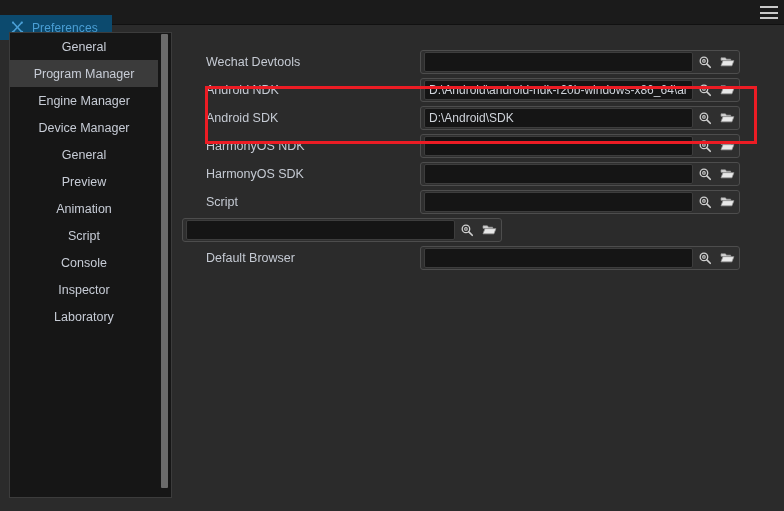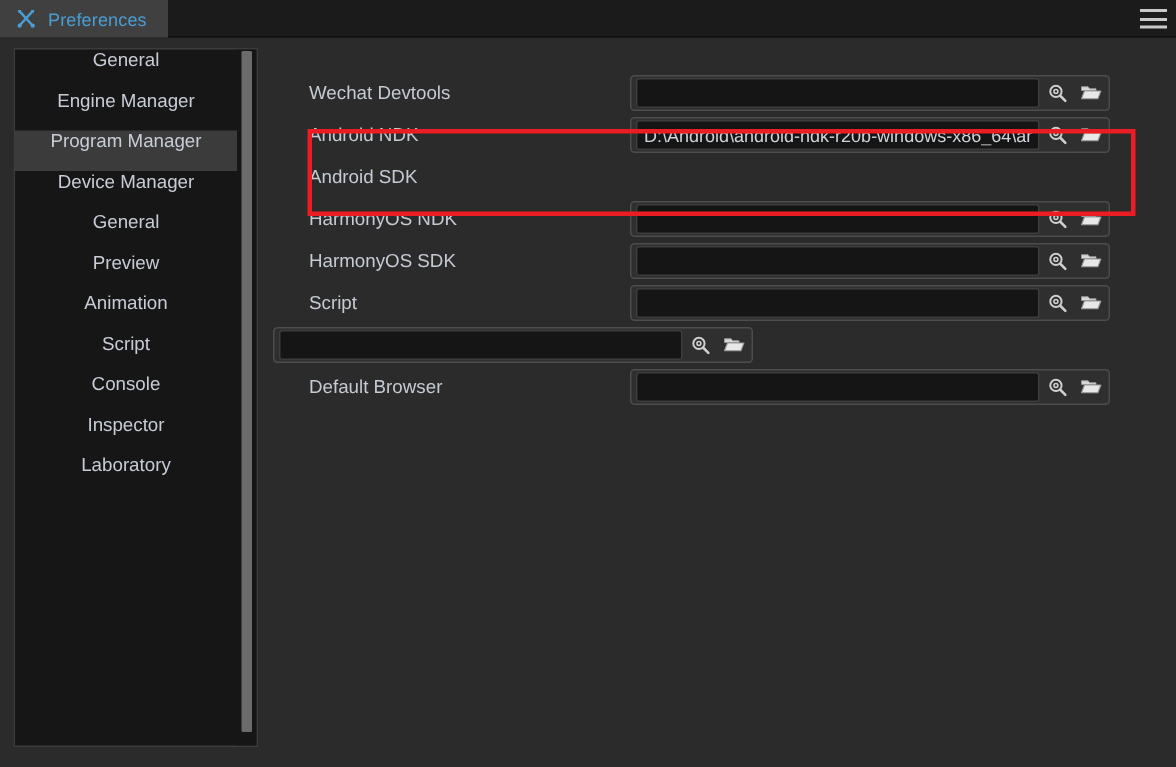--- a/index.html
+++ b/index.html
@@ -16,25 +16,25 @@
   }
 
   
   .titlebar {
     position: absolute; left: 0; top: 0;
     width: 784px; height: 25px;
     background: #1b1b1b;
     border-bottom: 1px solid #111;
   }
   .tab {
-    position: absolute; left: 0; top: 0;
+    position: absolute; left: 0; top: 15px;
     height: 25px;
     padding: 0 14px 0 10px;
     display: flex; align-items: center; gap: 7px;
-    background: #404040;
+    background: #0c4a6e;
     cursor: default;
   }
   .tab-icon { width: 15px; height: 15px; display: block; }
   .tab-label {
     font-size: 12px;
     color: #4a9ed4;
     letter-spacing: 0.1px;
     white-space: nowrap;
   }
   .menu-btn {
@@ -55,21 +55,21 @@
     background: #161616;
     border: 1px solid #3c3c3c;
     overflow: hidden;
   }
   .sidebar-list {
     position: absolute; left: 0; top: 0;
     width: 148px;
   }
   .side-item {
     height: 27px;
-    display: flex; justify-content: center;
+    display: flex; align-items: center; justify-content: center;
     color: #c7ccd6;
     font-size: 12.5px;
     cursor: pointer;
     background: transparent;
     white-space: nowrap;
   }
   .side-item.selected {
     background: #3b3b3b;
   }
   .side-scroll-track {
@@ -173,25 +173,25 @@
       <span></span>
       <span></span>
     </div>
   </div>
 
   <div class="sidebar-wrap">
     <div class="sidebar-list" id="sidebar-list">
         <div class="side-item">
           <span>General</span>
         </div>
-        <div class="side-item">
-          <span>Engine Manager</span>
-        </div>
         <div class="side-item selected">
           <span>Program Manager</span>
+        </div>
+        <div class="side-item">
+          <span>Engine Manager</span>
         </div>
         <div class="side-item">
           <span>Device Manager</span>
         </div>
         <div class="side-item">
           <span>General</span>
         </div>
         <div class="side-item">
           <span>Preview</span>
         </div>
@@ -251,20 +251,36 @@
             <button class="icon-btn">
               <svg viewBox="0 0 18 16" width="15" height="14">
                 <path d="M1.2 3.0 h5.3 l1.3 1.6 h5.0 v1.4 h-11.6 z" fill="#d8d8d8" stroke="#9a9a9a" stroke-width="0.8" stroke-linejoin="round"></path>
                 <path d="M1.2 12.6 l2.4 -6.2 h13.1 l-2.4 6.2 z" fill="#e8e8e8" stroke="#9a9a9a" stroke-width="0.9" stroke-linejoin="round"></path>
               </svg>
             </button>
           </div>
         </div>
         <div class="row">
           <div class="row-label">Android SDK</div>
+          <div class="field">
+            <input type="text" class="field-input" value="D:\Android\SDK" style="">
+            <button class="icon-btn">
+              <svg viewBox="0 0 16 16" width="14" height="14">
+                <circle cx="6.8" cy="6.8" r="4.3" fill="none" stroke="#cfcfcf" stroke-width="1.5"></circle>
+                <circle cx="6.8" cy="6.8" r="1.5" fill="none" stroke="#cfcfcf" stroke-width="1.2"></circle>
+                <path d="M10.1 10.1 L14 14" stroke="#cfcfcf" stroke-width="1.9" stroke-linecap="round"></path>
+              </svg>
+            </button>
+            <button class="icon-btn">
+              <svg viewBox="0 0 18 16" width="15" height="14">
+                <path d="M1.2 3.0 h5.3 l1.3 1.6 h5.0 v1.4 h-11.6 z" fill="#d8d8d8" stroke="#9a9a9a" stroke-width="0.8" stroke-linejoin="round"></path>
+                <path d="M1.2 12.6 l2.4 -6.2 h13.1 l-2.4 6.2 z" fill="#e8e8e8" stroke="#9a9a9a" stroke-width="0.9" stroke-linejoin="round"></path>
+              </svg>
+            </button>
+          </div>
         </div>
         <div class="row">
           <div class="row-label">HarmonyOS NDK</div>
           <div class="field">
             <input type="text" class="field-input" style="">
             <button class="icon-btn">
               <svg viewBox="0 0 16 16" width="14" height="14">
                 <circle cx="6.8" cy="6.8" r="4.3" fill="none" stroke="#cfcfcf" stroke-width="1.5"></circle>
                 <circle cx="6.8" cy="6.8" r="1.5" fill="none" stroke="#cfcfcf" stroke-width="1.2"></circle>
                 <path d="M10.1 10.1 L14 14" stroke="#cfcfcf" stroke-width="1.9" stroke-linecap="round"></path>

